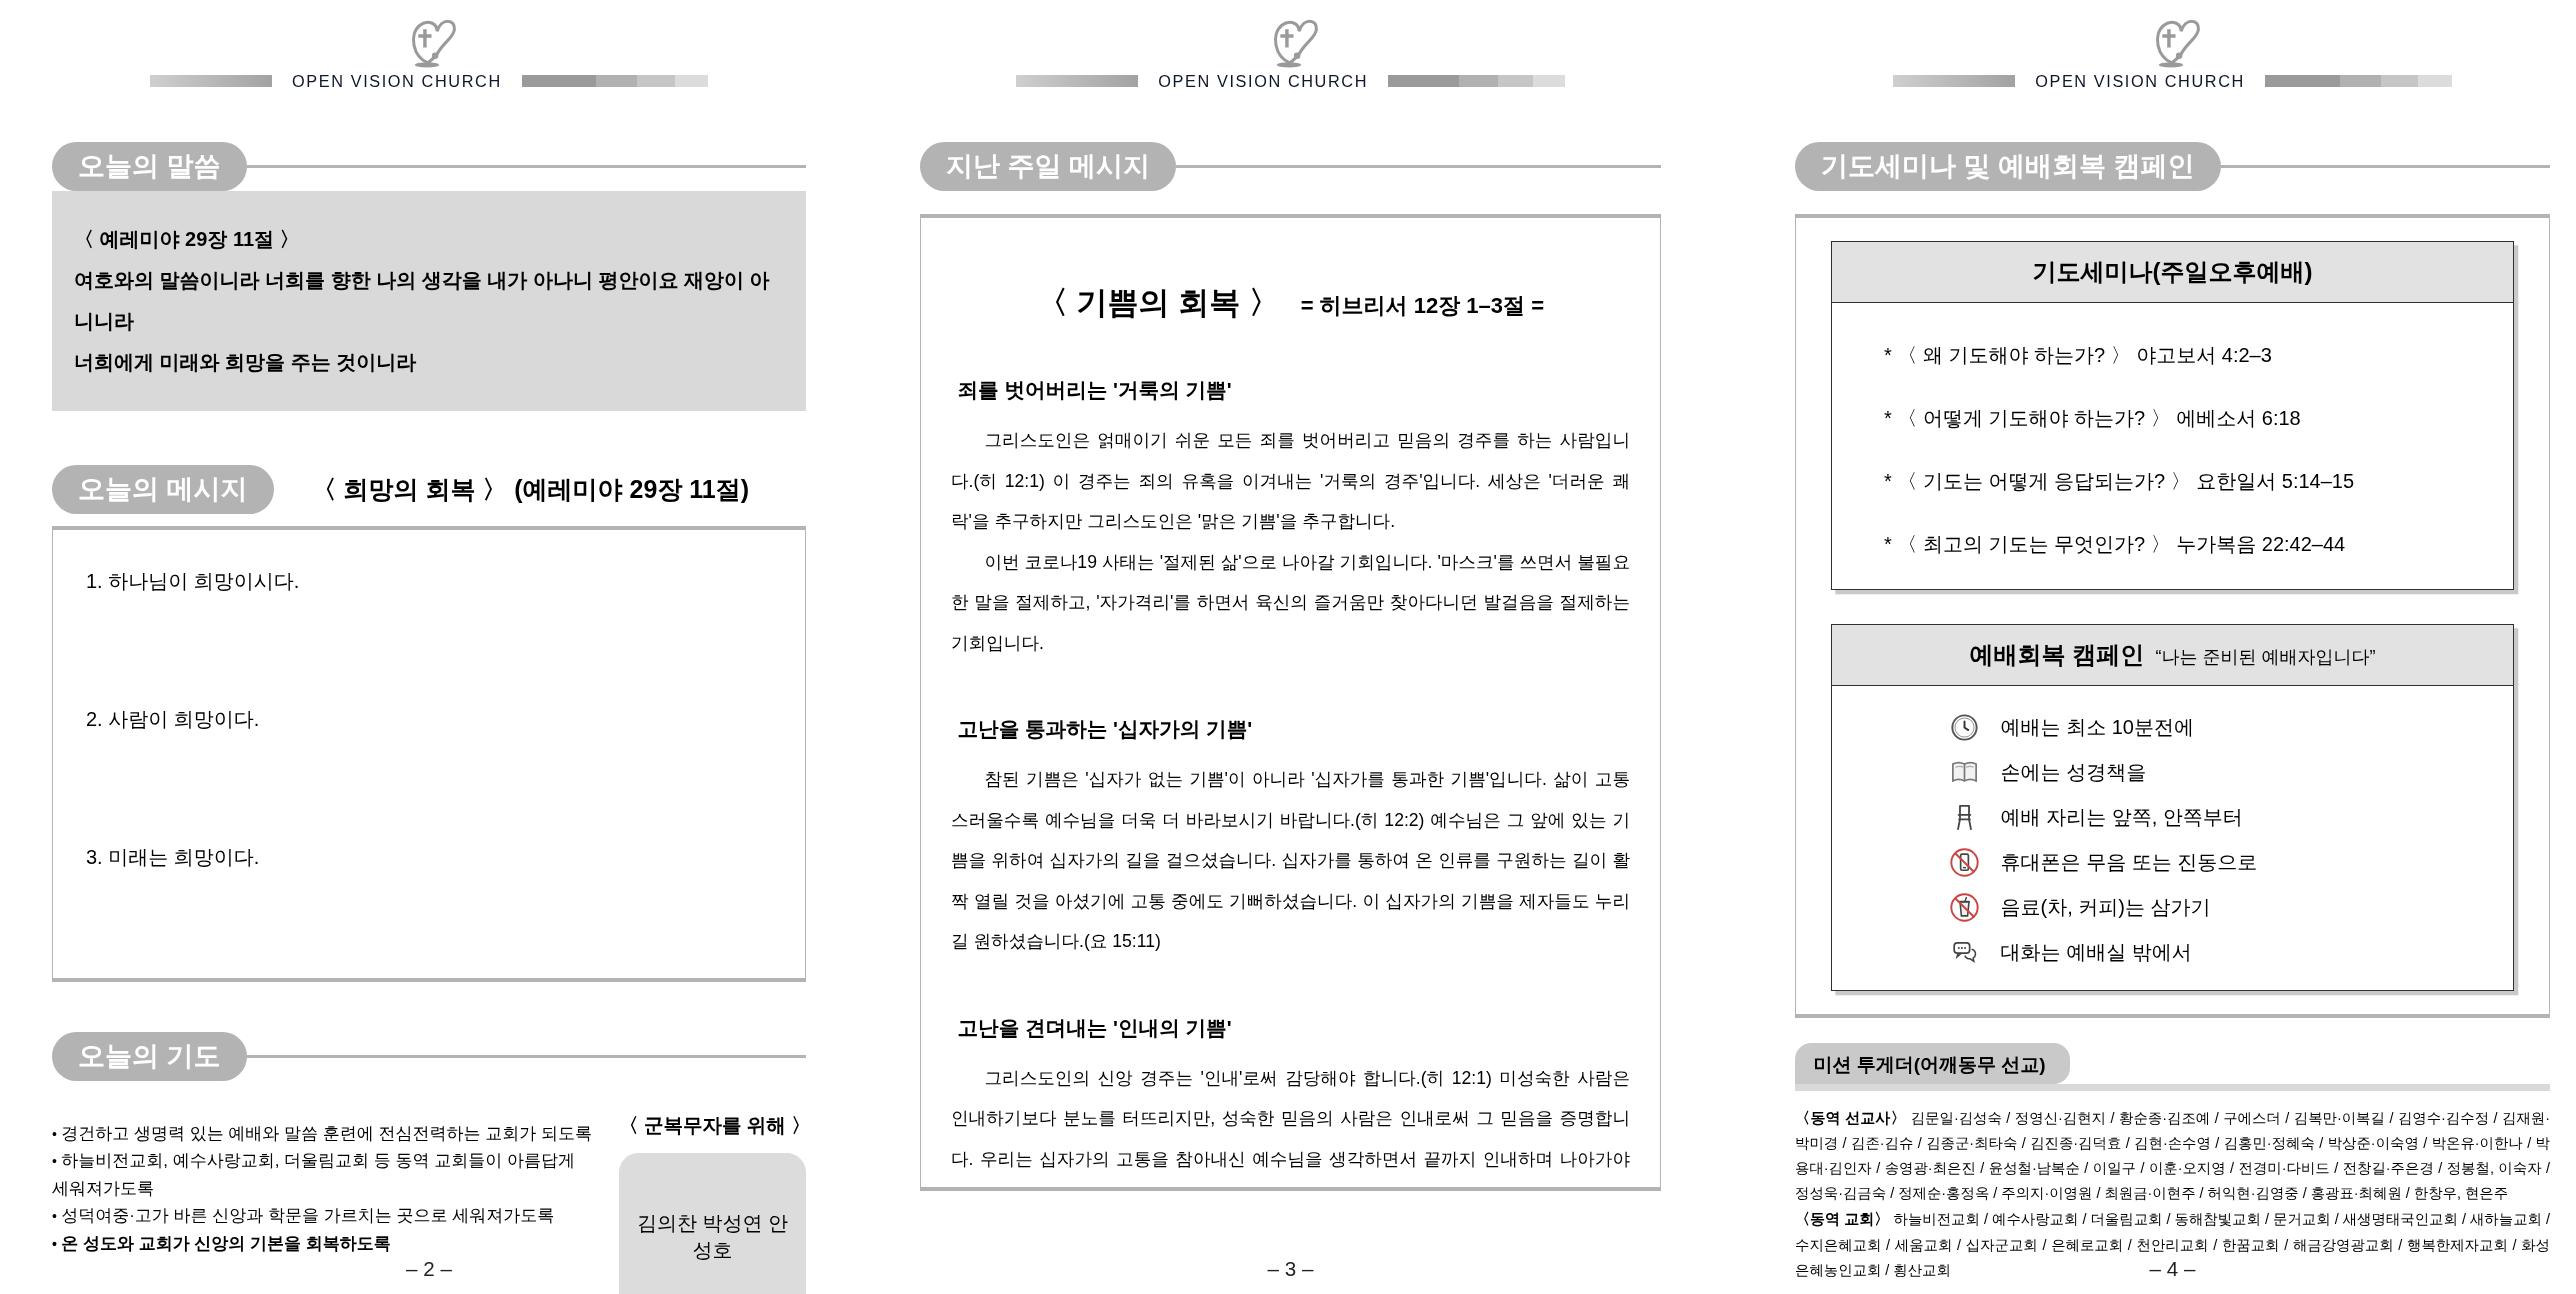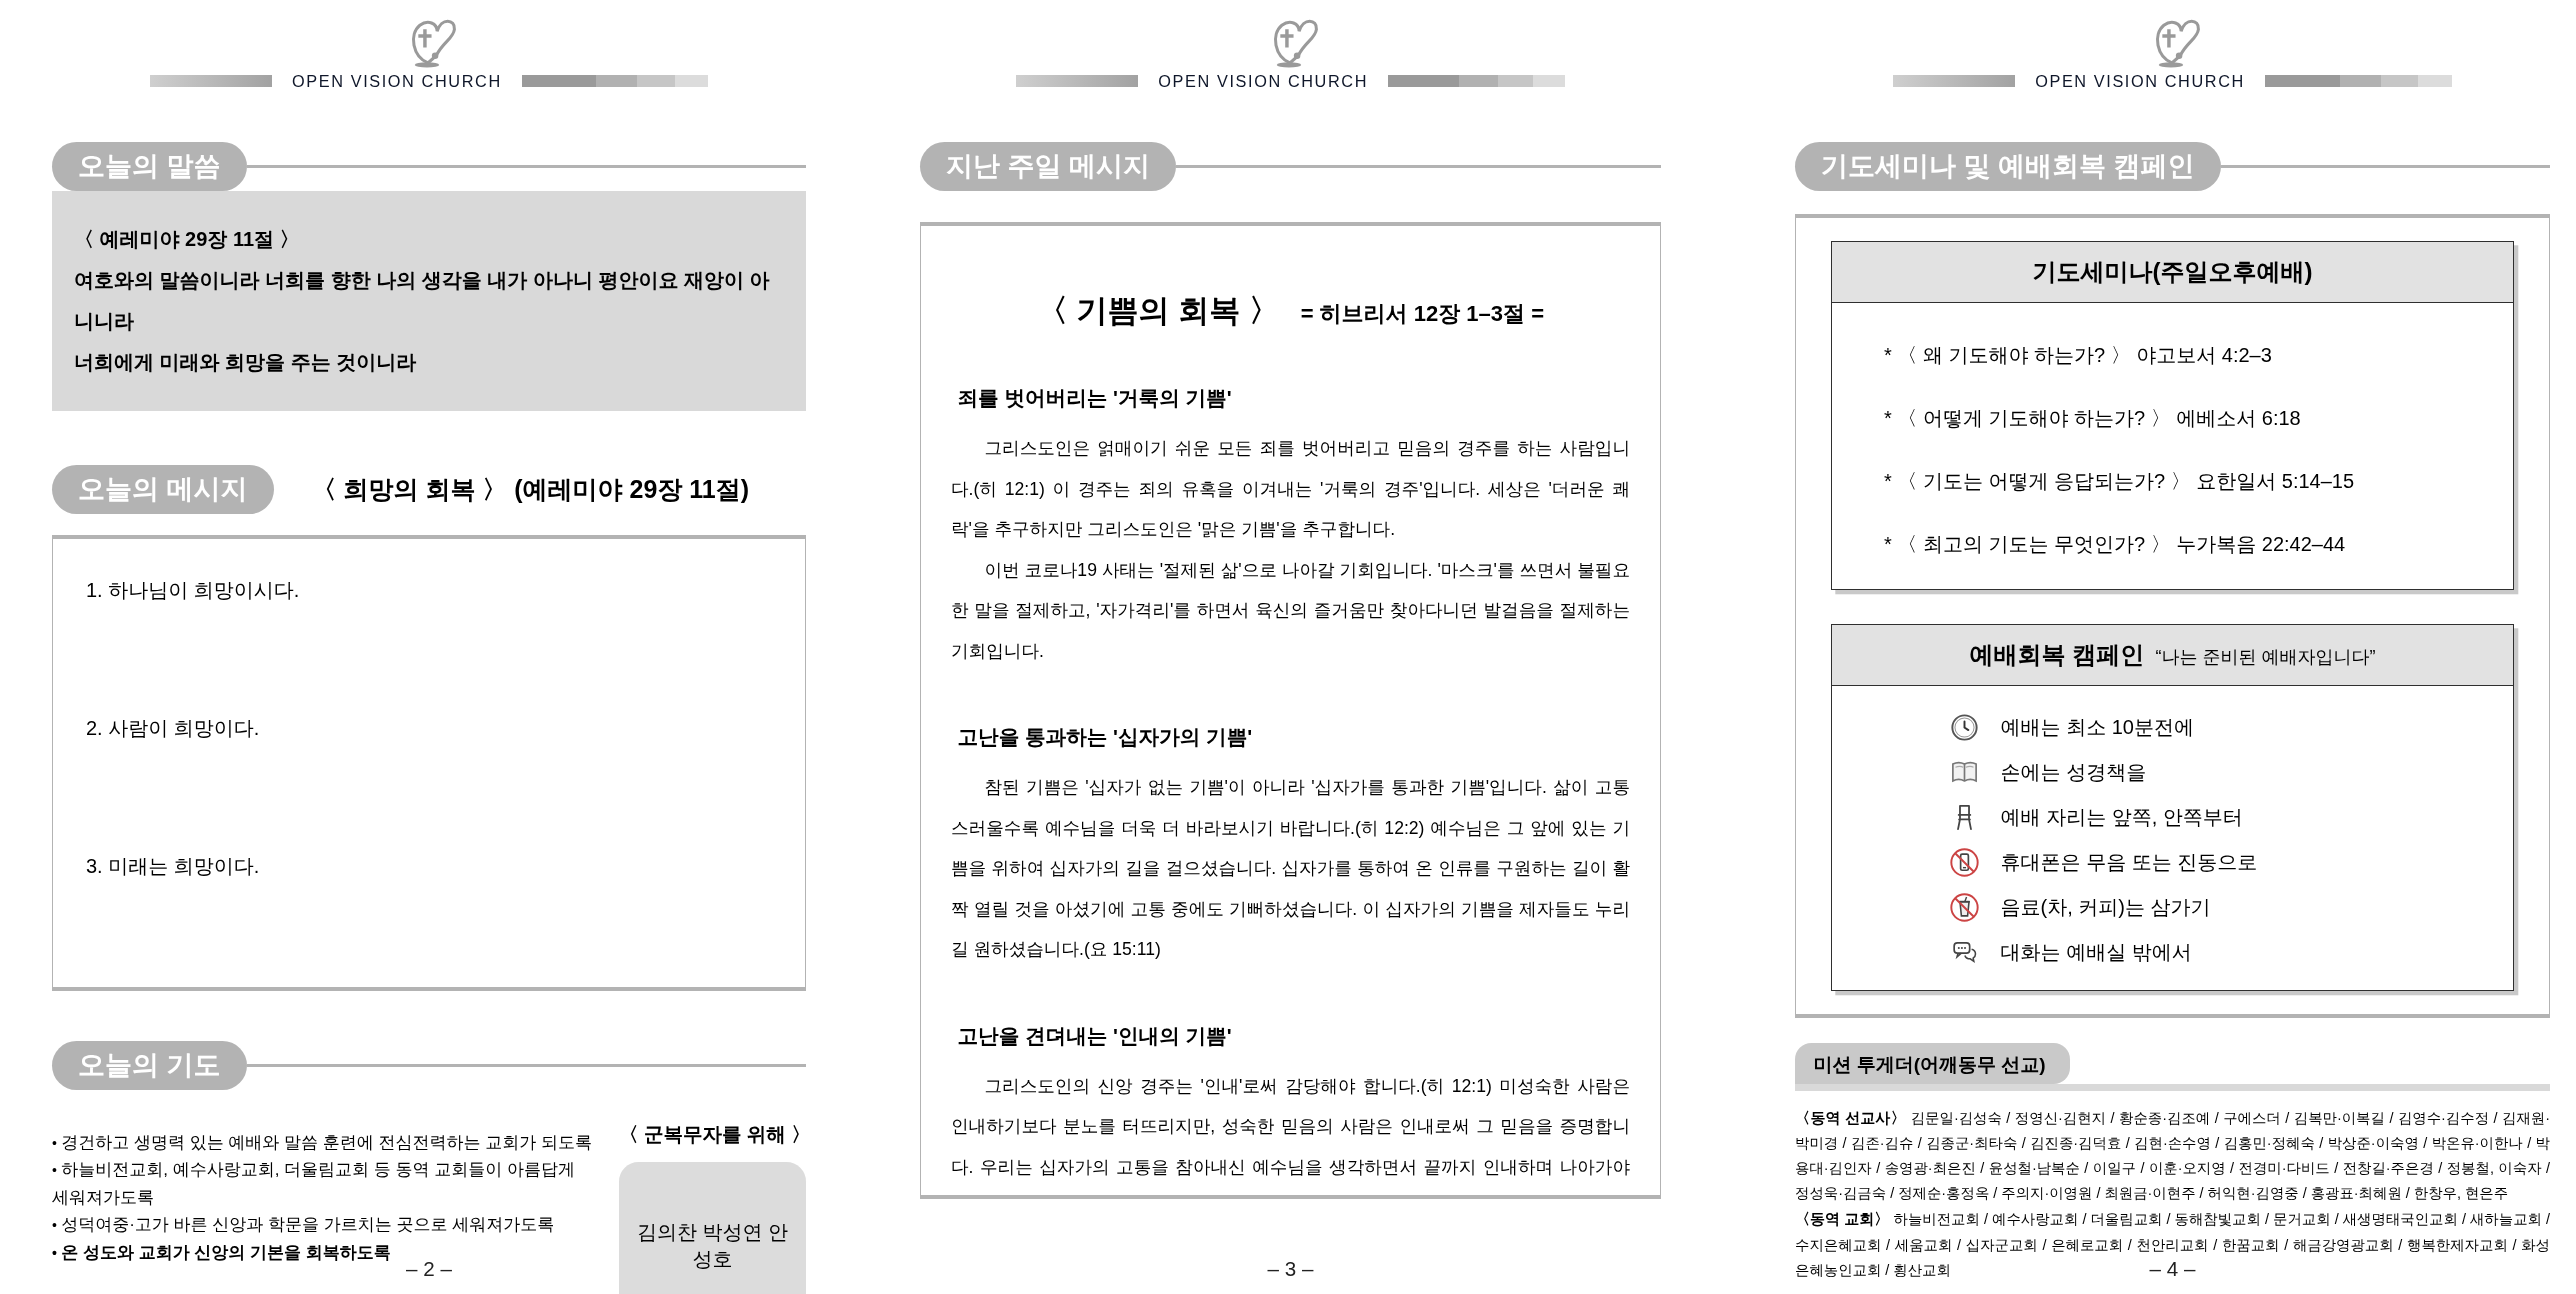--- a/index.html
+++ b/index.html
@@ -35,34 +35,34 @@
     background:#fff;box-sizing:border-box;
   }
 
   .page-number{position:absolute;bottom:14px;left:0;width:100%;text-align:center;font-size:20.6px;color:#222;}
 
   
   .scripture-box{background:#d9d9d9;padding:28px 22px;line-height:2.05;}
   .scripture-box div{font-size:20px;font-weight:bold;}
   .msg-title-row{margin-top:54px;display:flex;align-items:center;gap:38px;}
   .msg-title{font-size:25px;font-weight:bold;white-space:nowrap;}
-  .message-box{margin-top:21px;height:456px;padding:38px 33px;overflow:hidden;}
+  .message-box{margin-top:12px;height:456px;padding:38px 33px;overflow:hidden;}
   .message-box .point{font-size:20px;margin-bottom:111px;}
   .prayer-wrap{margin-top:31px;display:flex;gap:24.4px;}
   .prayer-list{flex:1;list-style:none;margin:7.6px 0 0 0;padding:0;}
   .prayer-list li{font-size:17px;line-height:1.62;}
   .prayer-list li::before{content:"•";margin-right:4.3px;font-size:14px;}
   .prayer-list li.bold{font-weight:bold;}
   .military{width:187px;flex:0 0 187px;text-align:center;}
   .military-title{font-size:19.5px;font-weight:bold;margin-bottom:14px;white-space:nowrap;}
   .military-box{background:#dcdcdc;border-radius:19.5px;padding:39px 11px;}
   .military-box div{font-size:20px;margin:18.4px 0;}
 
   
-  .sermon-panel{margin-top:31px;height:977px;padding:0 30px;overflow:hidden;}
+  .sermon-panel{margin-top:23px;height:977px;padding:0 30px;overflow:hidden;}
   .sermon-title{margin-top:64px;text-align:center;white-space:nowrap;}
   .sermon-title .main{font-size:31px;font-weight:bold;}
   .sermon-title .ref{font-size:22px;font-weight:bold;margin-left:18.4px;}
   .sermon-section h3{font-size:20.6px;font-weight:bold;margin:52px 0 16.3px 6.5px;}
   .sermon-section p{font-size:17.6px;line-height:2.3;margin:0;text-indent:1.9em;text-align:justify;}
 
   
   .outer-box{margin-top:23px;padding:23px 35px;}
   .itable{border:1.6px solid #2f2f2f;box-shadow:4.3px 4.3px 0 #c9c9c9;background:#fff;}
   .itable-header{background:#e2e2e2;border-bottom:1.6px solid #2f2f2f;text-align:center;padding:14px 0;}

